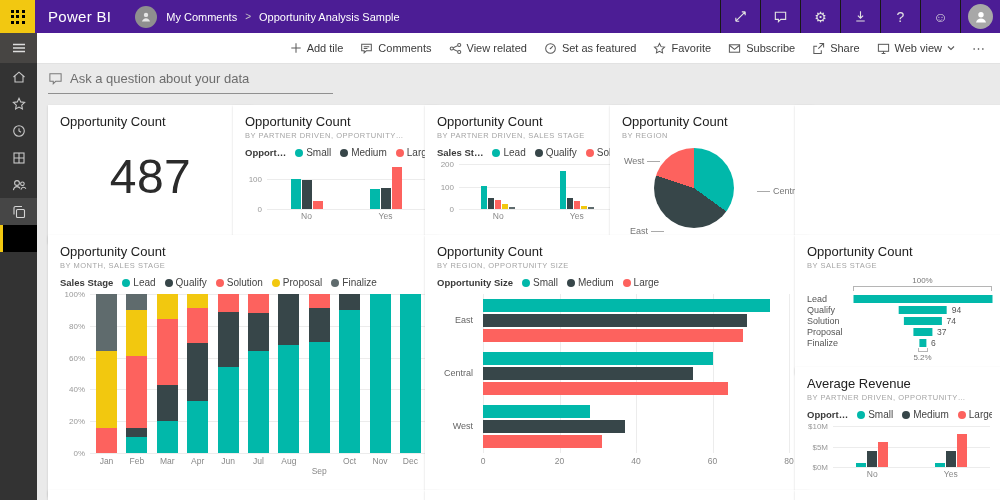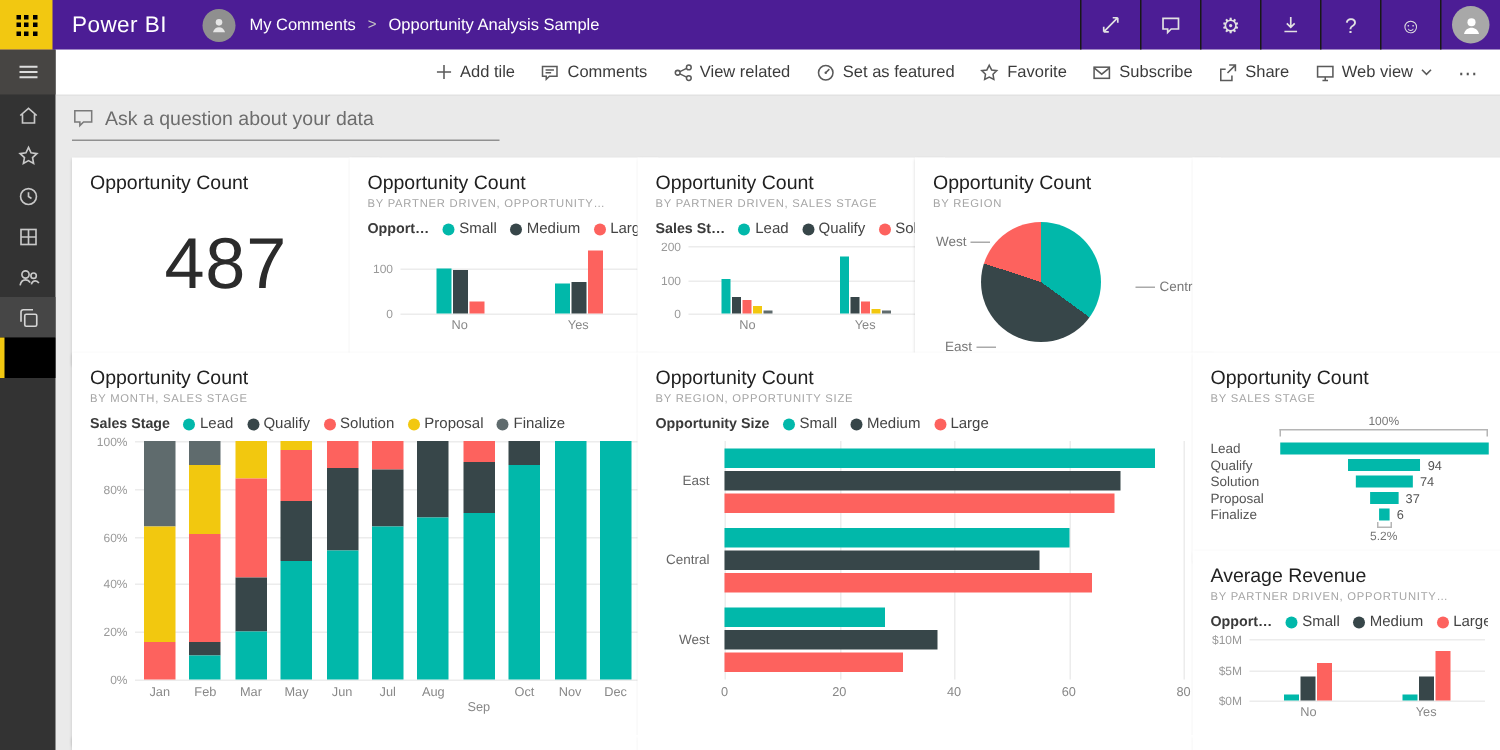--- a/index.html
+++ b/index.html
@@ -394,25 +394,25 @@
             <div class="xlabel" style="position: absolute; top: 100%; left: 50%; transform: translateX(-50%); margin-top: 3px;">Feb</div>
           </div>
           <div style="position: relative; width: 21px; height: 100%; display: flex; flex-direction: column-reverse;">
             <div style="width: 100%; height: 31.8px; background: rgb(1, 184, 170);"></div>
             <div style="width: 100%; height: 36.57px; background: rgb(55, 70, 73);"></div>
             <div style="width: 100%; height: 65.19px; background: rgb(253, 98, 94);"></div>
             <div style="width: 100%; height: 25.44px; background: rgb(242, 200, 15);"></div>
             <div class="xlabel" style="position: absolute; top: 100%; left: 50%; transform: translateX(-50%); margin-top: 3px;">Mar</div>
           </div>
           <div style="position: relative; width: 21px; height: 100%; display: flex; flex-direction: column-reverse;">
-            <div style="width: 100%; height: 79.5px; background: rgb(1, 184, 170);"></div>
-            <div style="width: 100%; height: 39.75px; background: rgb(55, 70, 73);"></div>
-            <div style="width: 100%; height: 33.39px; background: rgb(253, 98, 94);"></div>
-            <div style="width: 100%; height: 6.36px; background: rgb(242, 200, 15);"></div>
-            <div class="xlabel" style="position: absolute; top: 100%; left: 50%; transform: translateX(-50%); margin-top: 3px;">May</div>
+            <div style="width: 100%; height: 52.47px; background: rgb(1, 184, 170);"></div>
+            <div style="width: 100%; height: 57.24px; background: rgb(55, 70, 73);"></div>
+            <div style="width: 100%; height: 34.98px; background: rgb(253, 98, 94);"></div>
+            <div style="width: 100%; height: 14.31px; background: rgb(242, 200, 15);"></div>
+            <div class="xlabel" style="position: absolute; top: 100%; left: 50%; transform: translateX(-50%); margin-top: 3px;">Apr</div>
           </div>
           <div style="position: relative; width: 21px; height: 100%; display: flex; flex-direction: column-reverse;">
             <div style="width: 100%; height: 85.86px; background: rgb(1, 184, 170);"></div>
             <div style="width: 100%; height: 55.65px; background: rgb(55, 70, 73);"></div>
             <div style="width: 100%; height: 17.49px; background: rgb(253, 98, 94);"></div>
             <div class="xlabel" style="position: absolute; top: 100%; left: 50%; transform: translateX(-50%); margin-top: 3px;">Jun</div>
           </div>
           <div style="position: relative; width: 21px; height: 100%; display: flex; flex-direction: column-reverse;">
             <div style="width: 100%; height: 101.76px; background: rgb(1, 184, 170);"></div>
             <div style="width: 100%; height: 38.16px; background: rgb(55, 70, 73);"></div>

